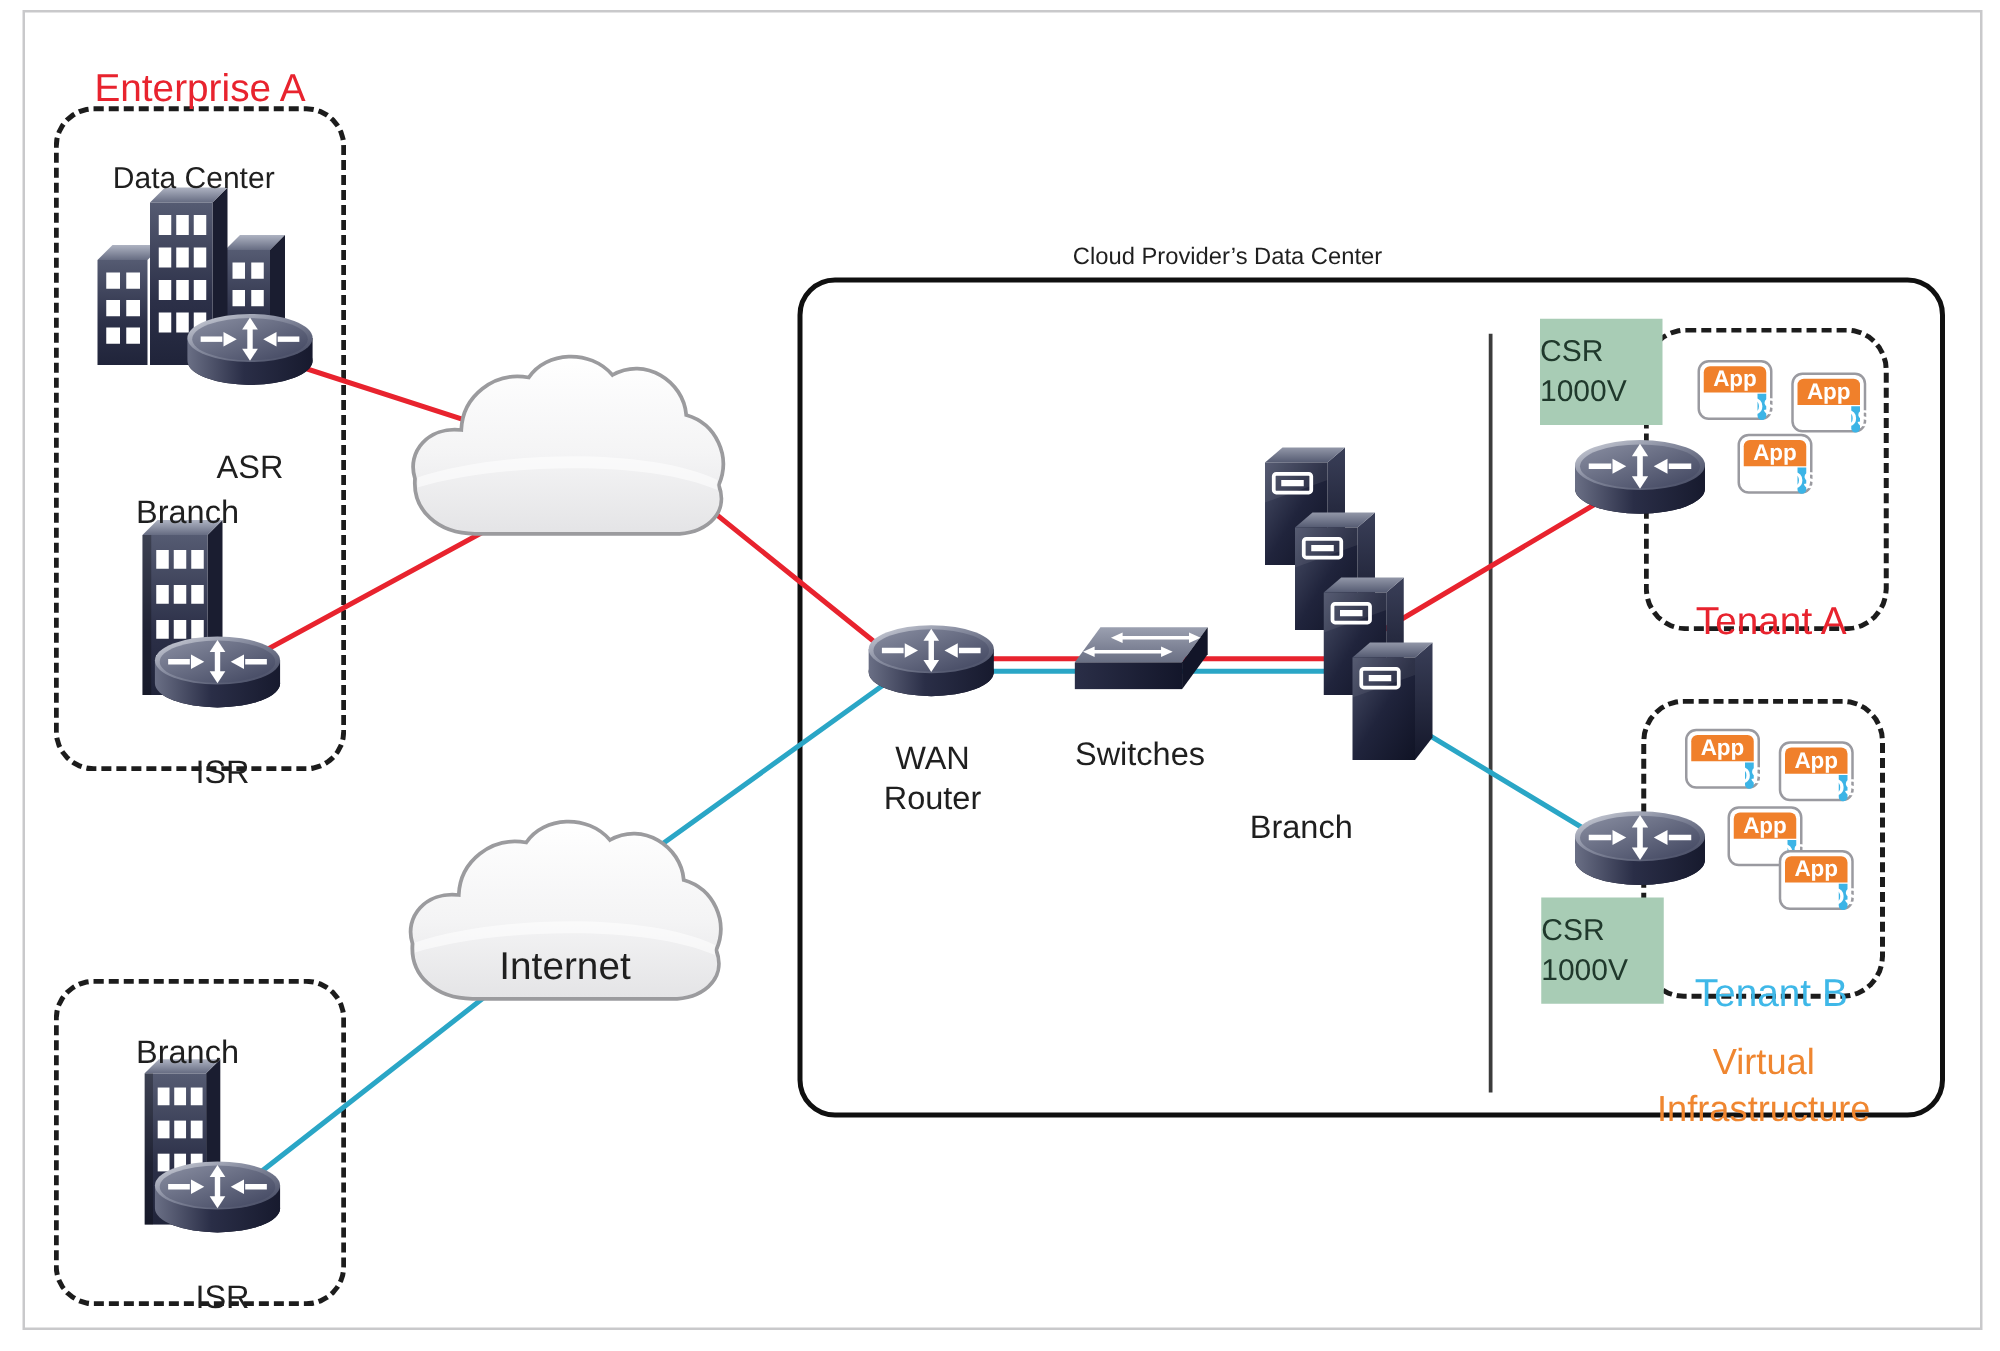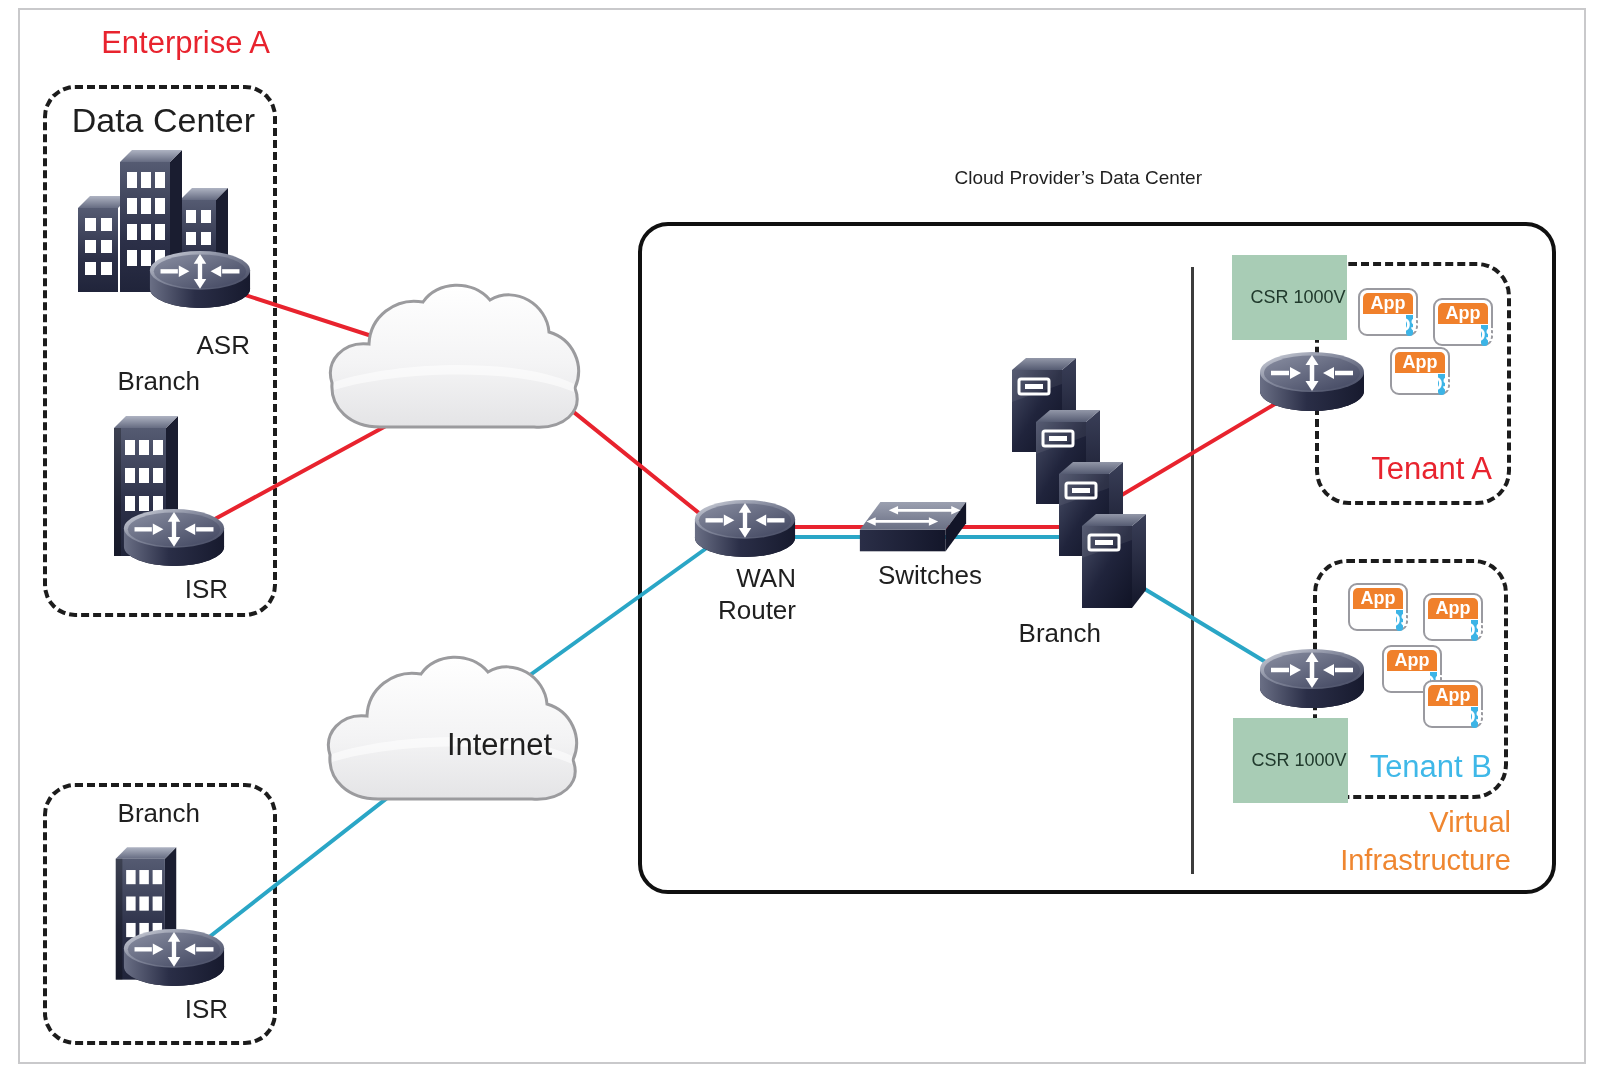--- a/index.html
+++ b/index.html
@@ -17,27 +17,27 @@
   }
   .solidbox {
     position:absolute; border:4px solid #101010; border-radius:30px;
     z-index:1; box-sizing:border-box;
   }
   .divider { position:absolute; background:#3c3c3c; z-index:1; }
   svg.lines { position:absolute; left:0; top:0; z-index:2; }
   .cloud { position:absolute; z-index:3; }
   .icon  { position:absolute; z-index:4; }
   .lbl {
-    position:absolute; color:#1f1f1f; text-align:right; z-index:7;
-    line-height:1.22; white-space:normal;
+    position:absolute; color:#1f1f1f; text-align:center; z-index:7;
+    line-height:1.22; white-space:normal;margin-top:28px;
   }
   .csrbox {
     position:absolute; background:#a8ccb5; color:#20392c; z-index:5;
     display:flex; flex-direction:column; align-items:center; justify-content:center;
-    font-size:18px; line-height:1.3; text-align:center;padding-left:17px;
+    font-size:24px; line-height:1.3; text-align:left;
   }
   .vm {
     position:absolute; width:60px; height:48px; background:#ffffff;
     border:2.5px solid #9a9aa0; border-radius:9px; padding:3px;
     box-sizing:border-box; display:flex; flex-direction:column; gap:1px; z-index:6;
   }
   .vm-app {
     flex:1.08; background:#f0802b; border-radius:5px 5px 0 0; color:#fff;
     font-weight:bold; font-size:18px; display:flex; align-items:center; justify-content:center;
   }
@@ -390,21 +390,21 @@
   <div class="vm" style="left:1382px;top:645px;">
     <div class="vm-app">App</div>
     <div class="vm-os">OS</div>
   </div>
   <div class="vm" style="left:1423px;top:680px;">
     <div class="vm-app">App</div>
     <div class="vm-os">OS</div>
   </div>
 
   <div class="lbl red" style="left:50px;top:24px;width:220px;font-size:31px;">Enterprise A</div>
-  <div class="lbl" style="left:55px;top:100px;width:200px;font-size:34px;">Data Center</div>
+  <div class="lbl" style="left:55px;top:100px;width:200px;font-size:24px;">Data Center</div>
   <div class="lbl" style="left:150px;top:330px;width:100px;font-size:26px;">ASR</div>
   <div class="lbl" style="left:100px;top:366px;width:100px;font-size:26px;">Branch</div>
   <div class="lbl" style="left:128px;top:574px;width:100px;font-size:26px;">ISR</div>
 
   <div class="lbl" style="left:100px;top:798px;width:100px;font-size:26px;">Branch</div>
   <div class="lbl" style="left:128px;top:994px;width:100px;font-size:26px;">ISR</div>
 
   <div class="lbl" style="left:352px;top:726px;width:200px;font-size:31px;">Internet</div>
 
   <div class="lbl" style="left:762px;top:166px;width:440px;font-size:19px;">Cloud Provider’s Data Center</div>

